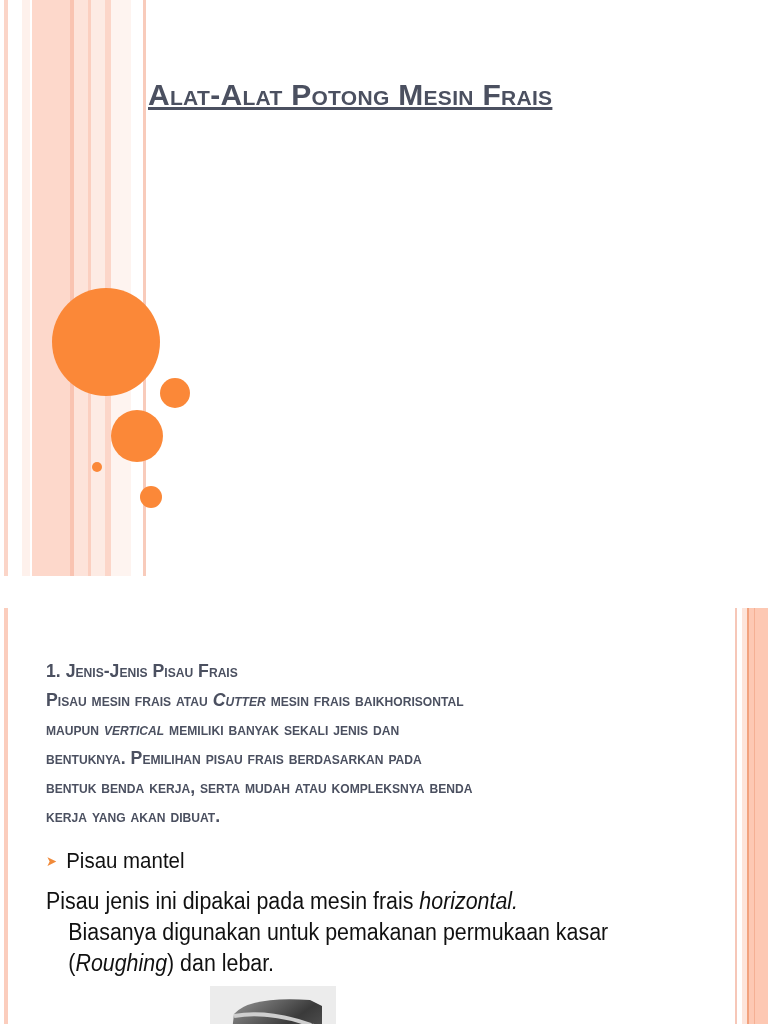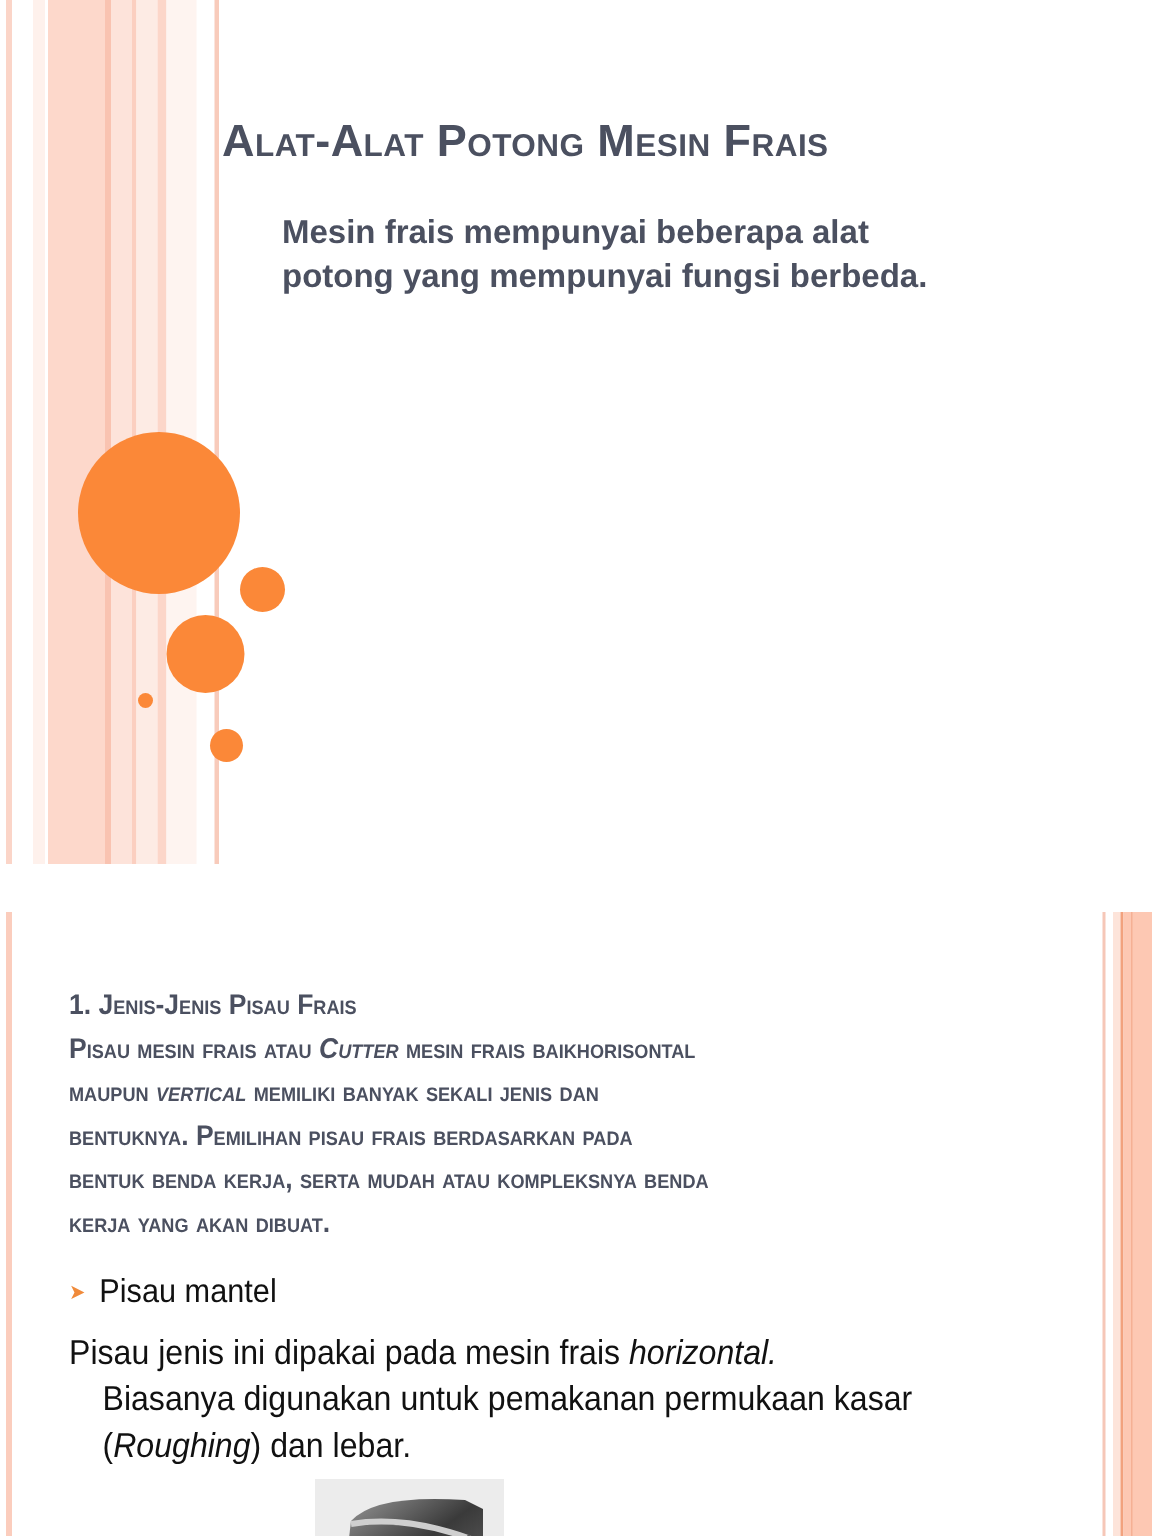--- a/index.html
+++ b/index.html
@@ -12,21 +12,21 @@
   #slide1 { top: 0; height: 576px; }
   #slide2 { top: 608px; height: 448px; }
 
   .stripe { position: absolute; top: 0; bottom: 0; }
 
   .circle { position: absolute; border-radius: 50%; background: #fb8838; }
 
   .title1 {
     position: absolute; left: 148px; top: 78px;
     font-size: 30px; font-weight: bold; color: #4b5060;
-    font-variant: small-caps; letter-spacing: 0.3px; white-space: nowrap;
+    font-variant: small-caps; letter-spacing: 0.3px; white-space: nowrap; text-decoration: underline;
   }
   .body1 {
     position: absolute; left: 188px; top: 140px; width: 470px;
     font-size: 22px; font-weight: bold; color: #4b5060; line-height: 29px;
   }
   .body1 p { margin: 0 0 8px 0; }
 
   .heading2 {
     position: absolute; left: 46px; top: 48px; width: 680px;
     font-size: 19px; font-weight: bold; color: #4b5060;
@@ -71,21 +71,20 @@
   <div class="stripe" style="left:143px;width:3px;background:#f8cbbb;"></div>
 
   <div class="circle" style="left:52px;top:288px;width:108px;height:108px;"></div>
   <div class="circle" style="left:160px;top:378px;width:30px;height:30px;"></div>
   <div class="circle" style="left:111px;top:410px;width:52px;height:52px;"></div>
   <div class="circle" style="left:92px;top:462px;width:10px;height:10px;"></div>
   <div class="circle" style="left:140px;top:486px;width:22px;height:22px;"></div>
 
   <div class="title1">Alat-Alat Potong Mesin Frais</div>
   <div class="body1">
-    <p>Mesin frais mempunyai beberapa alat potong yang mempunyai fungsi berbeda.</p>
   </div>
 </div>
 
 <div class="slide" id="slide2">
   <div class="stripe" style="left:4px;width:4px;background:#fbcdbd;"></div>
   <div class="stripe" style="left:735px;width:2px;background:#f6c7b8;"></div>
   <div class="stripe" style="left:742px;width:5px;background:#fde4da;"></div>
   <div class="stripe" style="left:747px;width:2px;background:#f2a27e;"></div>
   <div class="stripe" style="left:749px;width:19px;background:#fdc8b3;"></div>
   <div class="stripe" style="left:754px;width:1px;background:#f5b094;"></div>

